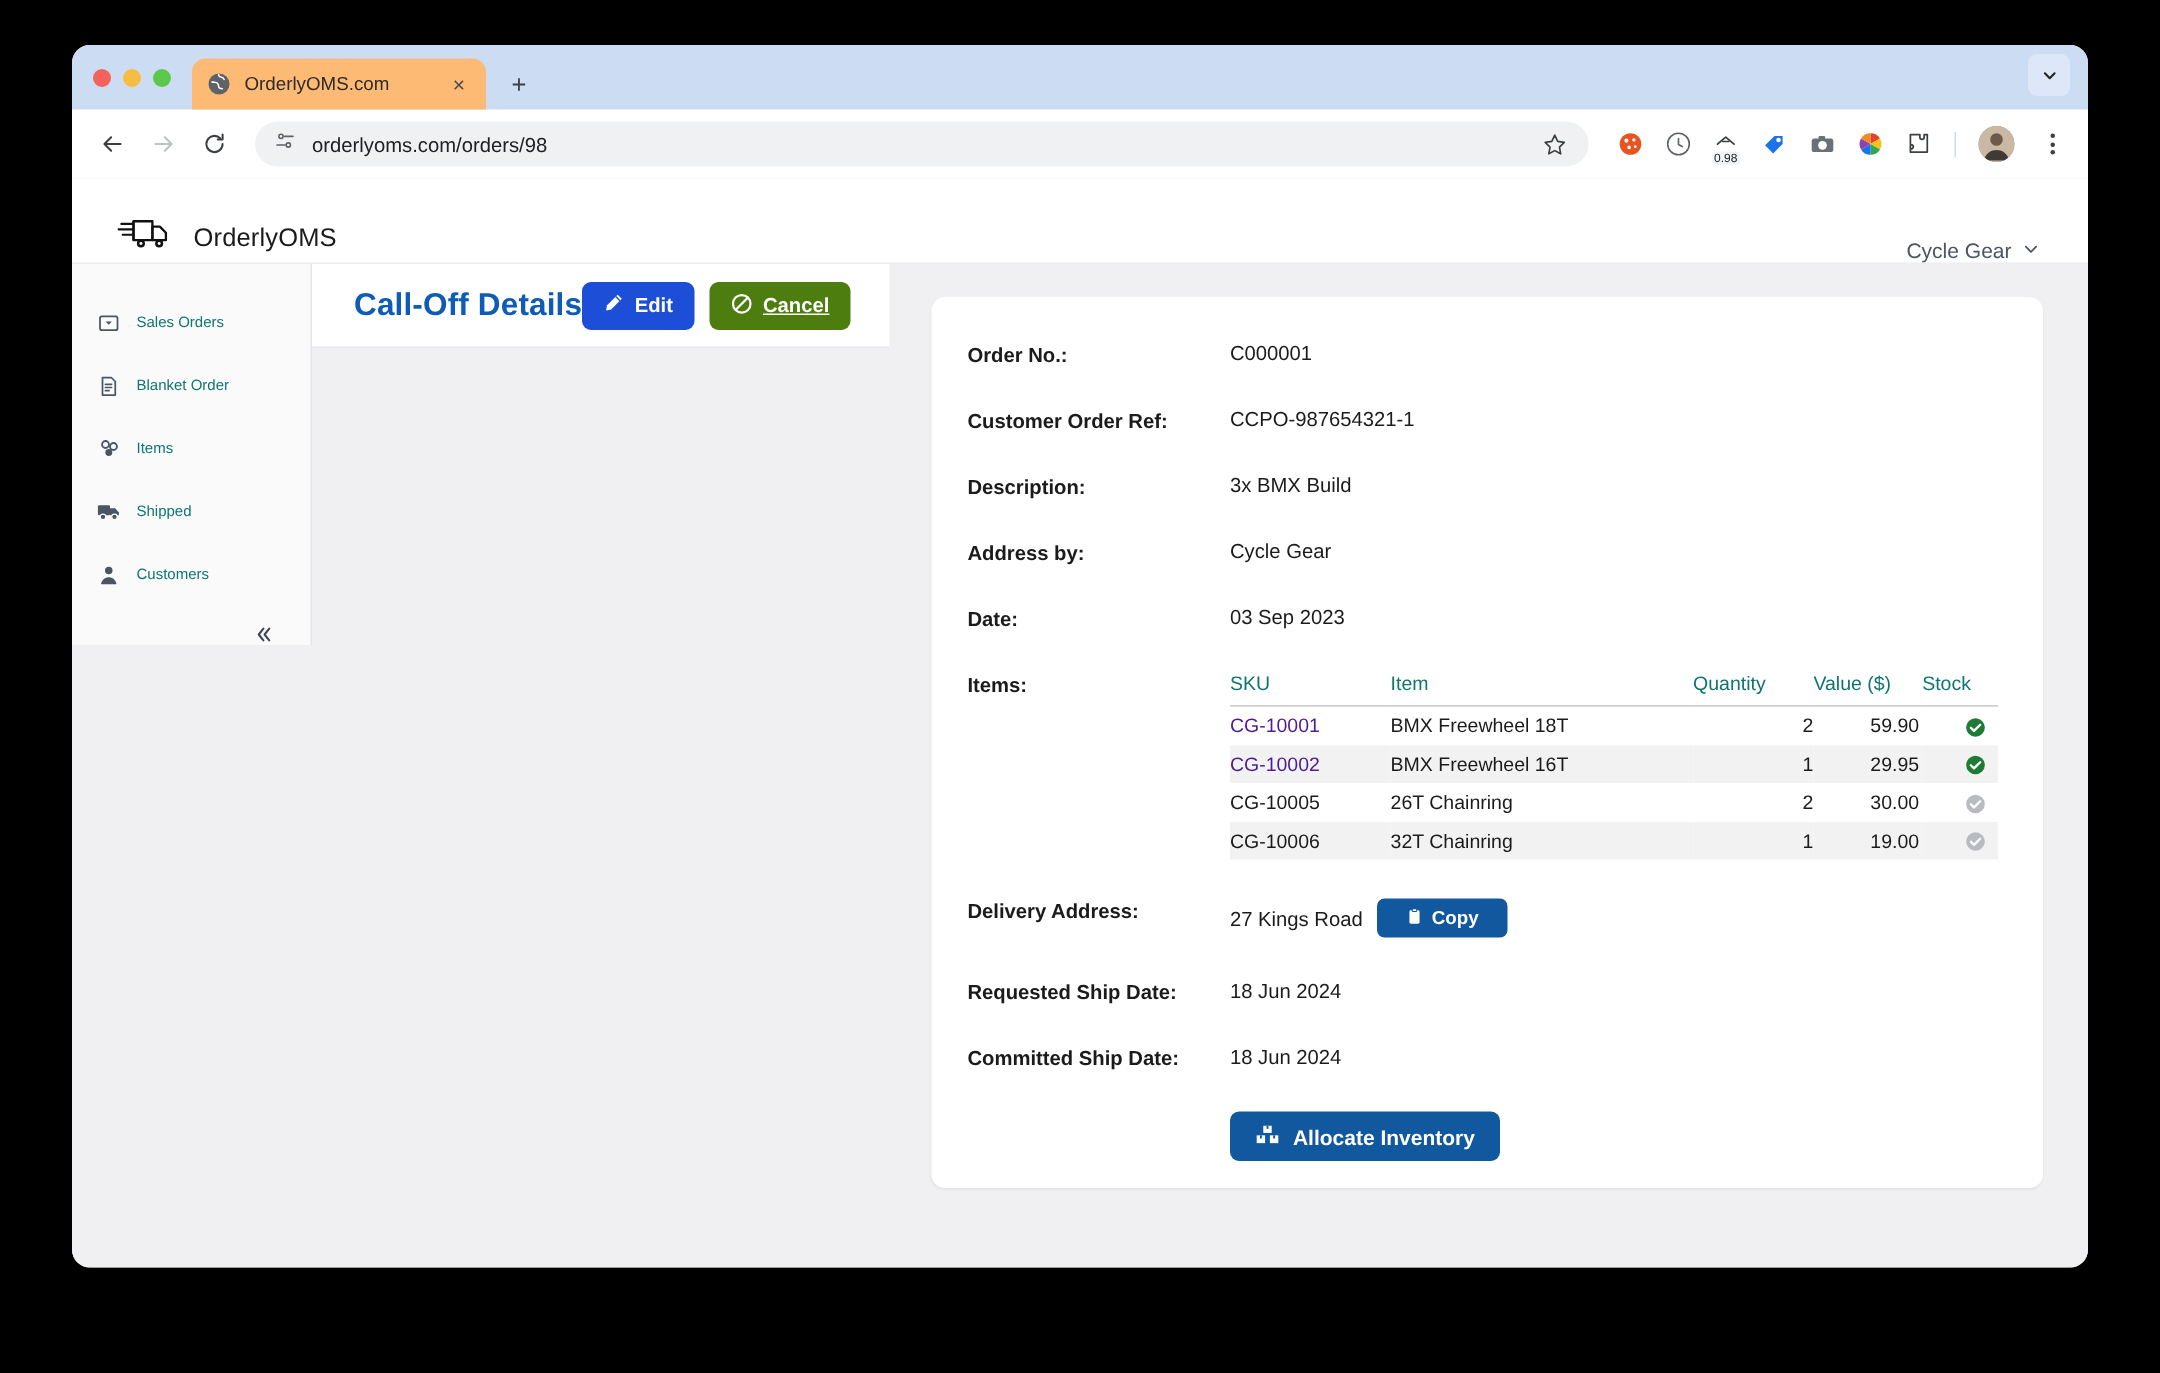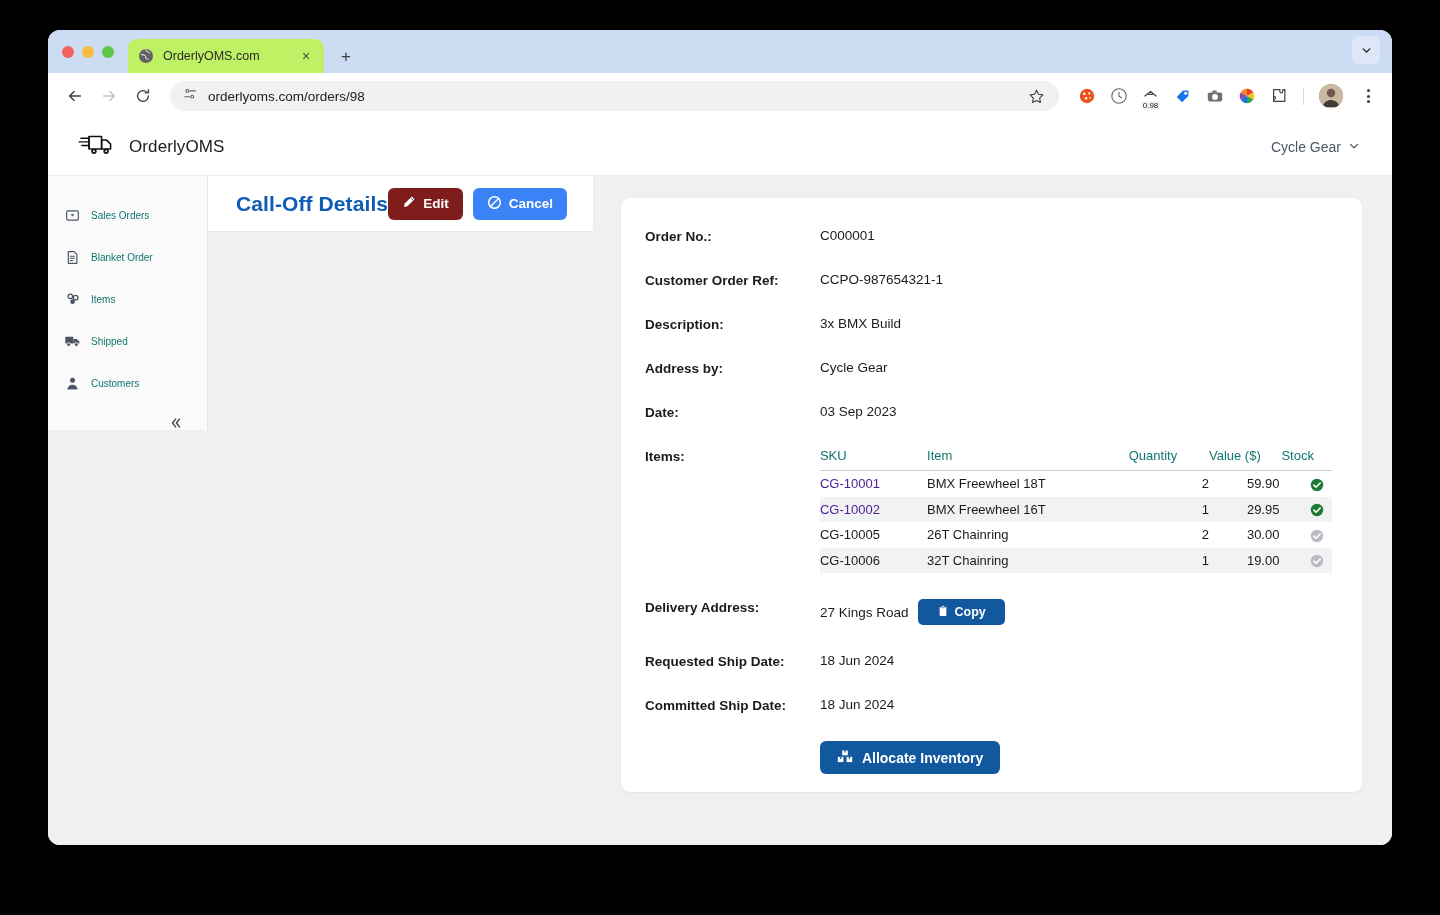--- a/index.html
+++ b/index.html
@@ -31,21 +31,21 @@
     flex: 0 0 auto;
   }
   .traffic-lights { display: flex; gap: 8px; align-items: center; height: 43px; padding-right: 14px; }
   .dot { width: 12px; height: 12px; border-radius: 50%; }
   .dot.red { background: #f3625b; }
   .dot.yellow { background: #f6bd42; }
   .dot.green { background: #5cc84c; }
 
   .tab {
     height: 34px; width: 196px;
-    background: #bef264;
+    background: #fdba74;
     border-radius: 9px 9px 0 0;
     display: flex; align-items: center;
     padding: 0 10px; gap: 9px;
   }
   .tab-favicon { width: 16px; height: 16px; flex: 0 0 auto; }
   .tab-title { font-size: 12.5px; color: #2b2b2b; flex: 1; white-space: nowrap; overflow: hidden; }
   .tab-close { width: 16px; height: 16px; display: flex; align-items: center; justify-content: center;
                color: #4a4a4a; font-size: 14px; line-height: 1; }
   .new-tab {
     width: 28px; height: 28px; margin-left: 8px; margin-bottom: 3px;
@@ -96,21 +96,21 @@
     background: #f1f3f4; border-radius: 3px;
     font-size: 8px; padding: 0 2px; color: #202124;
     font-family: "Liberation Sans", sans-serif; line-height: 9px;
   }
 
   
   .viewport { flex: 1; background: #f0f0f2; display: flex; flex-direction: column; overflow: hidden; }
 
   .app-header {
     height: 57px; background: #fff;
-    display: flex; align-items: center;
+    display: flex; align-items: flex-end;
     padding: 0 32px 0 30px;
     flex: 0 0 auto;
     border-bottom: 1px solid #eceef0;
   }
   .brand { display: flex; align-items: center; gap: 11px; }
   .brand-name { font-size: 17px; color: #1b1b1b; font-weight: 400; letter-spacing: .1px; }
   .header-spacer { flex: 1; }
   .account-menu { display: flex; align-items: center; gap: 7px; font-size: 14px; color: #4b5563; }
 
   .body-row { flex: 1; display: flex; overflow: hidden; }
@@ -145,22 +145,22 @@
   .page-title { font-size: 21px; color: #0e5cb5; font-weight: 700; letter-spacing: .1px; }
   .head-spacer { flex: 1; }
   .btn {
     display: inline-flex; align-items: center; gap: 7px;
     height: 32px; padding: 0 14px;
     border-radius: 6px; border: none;
     font-size: 13.5px; font-weight: 700; color: #fff;
     font-family: "Liberation Sans", sans-serif;
     cursor: pointer;
   }
-  .btn-edit { background: #7f1d1d; margin-right: 10px; }
-  .btn-cancel { background: #3b82f6; }
+  .btn-edit { background: #1d4ed8; margin-right: 10px; }
+  .btn-cancel { background: #4d7c0f; text-decoration: underline; }
 
   .card-wrap { flex: 1; padding: 22px 30px 0 28px; overflow: hidden; }
   .card {
     background: #fff; border-radius: 9px;
     height: 594px;
     padding: 30px 30px 0 24px;
     box-shadow: 0 1px 2px rgba(0,0,0,.05);
   }
 
   .field-row { display: flex; align-items: flex-start; margin-bottom: 28px; }

